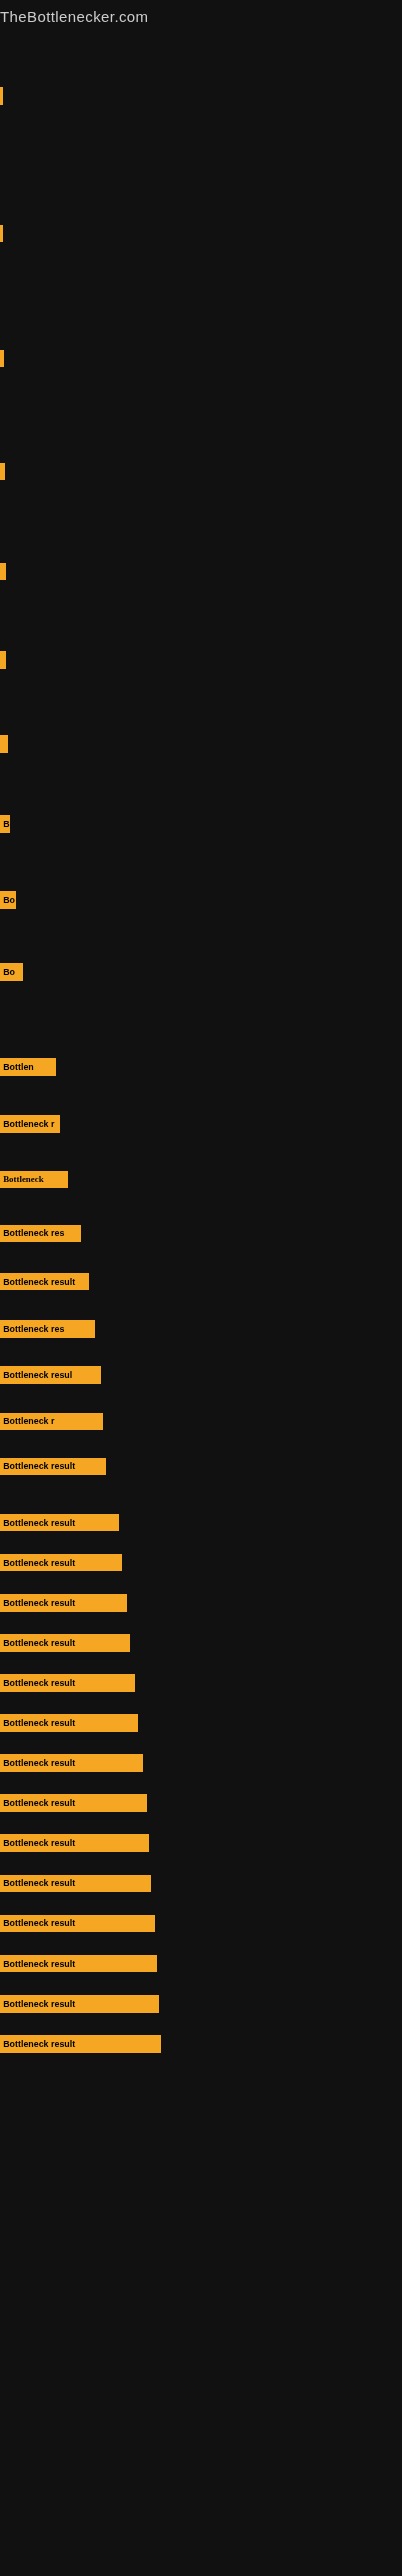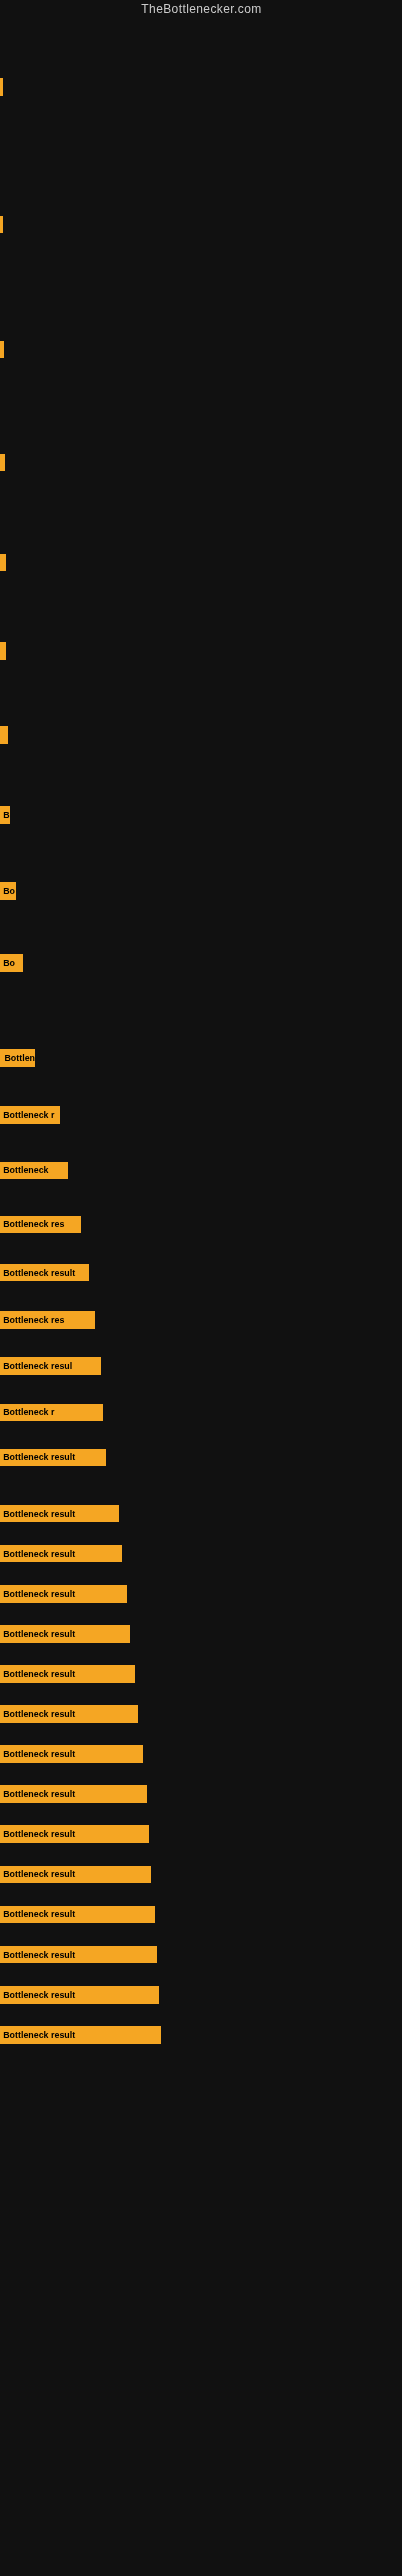--- a/index.html
+++ b/index.html
@@ -10,24 +10,23 @@
 
     body {
       background-color: #111;
       width: 403px;
       min-height: 2576px;
       font-family: Arial, sans-serif;
       position: relative;
     }
 
     .site-title {
-      text-align: center;
       color: #ccc;
-      font-size: 12px;
-      padding: 2px 0 4px 0;
+      font-size: 15px;
+      padding: 8px 0 4px 0;
       letter-spacing: 0.4px;
     }
 
     .container {
       width: 403px;
       padding: 8px 0;
       display: flex;
       flex-direction: column;
       gap: 0;
     }
@@ -60,23 +59,23 @@
     .bar-w2  { width: 3.2px; }
     .bar-w3  { width: 4px; }
     .bar-w4  { width: 4.8px; }
     .bar-w5  { width: 5.6px; }
     .bar-w6  { width: 6.4px; }
     .bar-w7  { width: 8px; }
     .bar-w8  { width: 9.7px; }
     .bar-w9  { width: 16px; }
     .bar-w10 { width: 22.5px; }
     .bar-w11 { width: 28px; }
-    .bar-w12 { width: 35px; justify-content: flex-end; }
+    .bar-w12 { width: 56px; }
     .bar-w13 { width: 60px; }
-    .bar-w14 { width: 68px; }
+    .bar-w14 { width: 68px; font-family: Liberation Serif, serif; }
     .bar-w15 { width: 81px; }
     .bar-w16 { width: 89px; }
     .bar-w17 { width: 95px; }
     .bar-w18 { width: 101px; }
     .bar-w19 { width: 103px; }
     .bar-w20 { width: 106px; }
     .bar-w21 { width: 113px; }
     .bar-w22 { width: 119px; }
     .bar-w23 { width: 122px; }
     .bar-w24 { width: 127px; }

